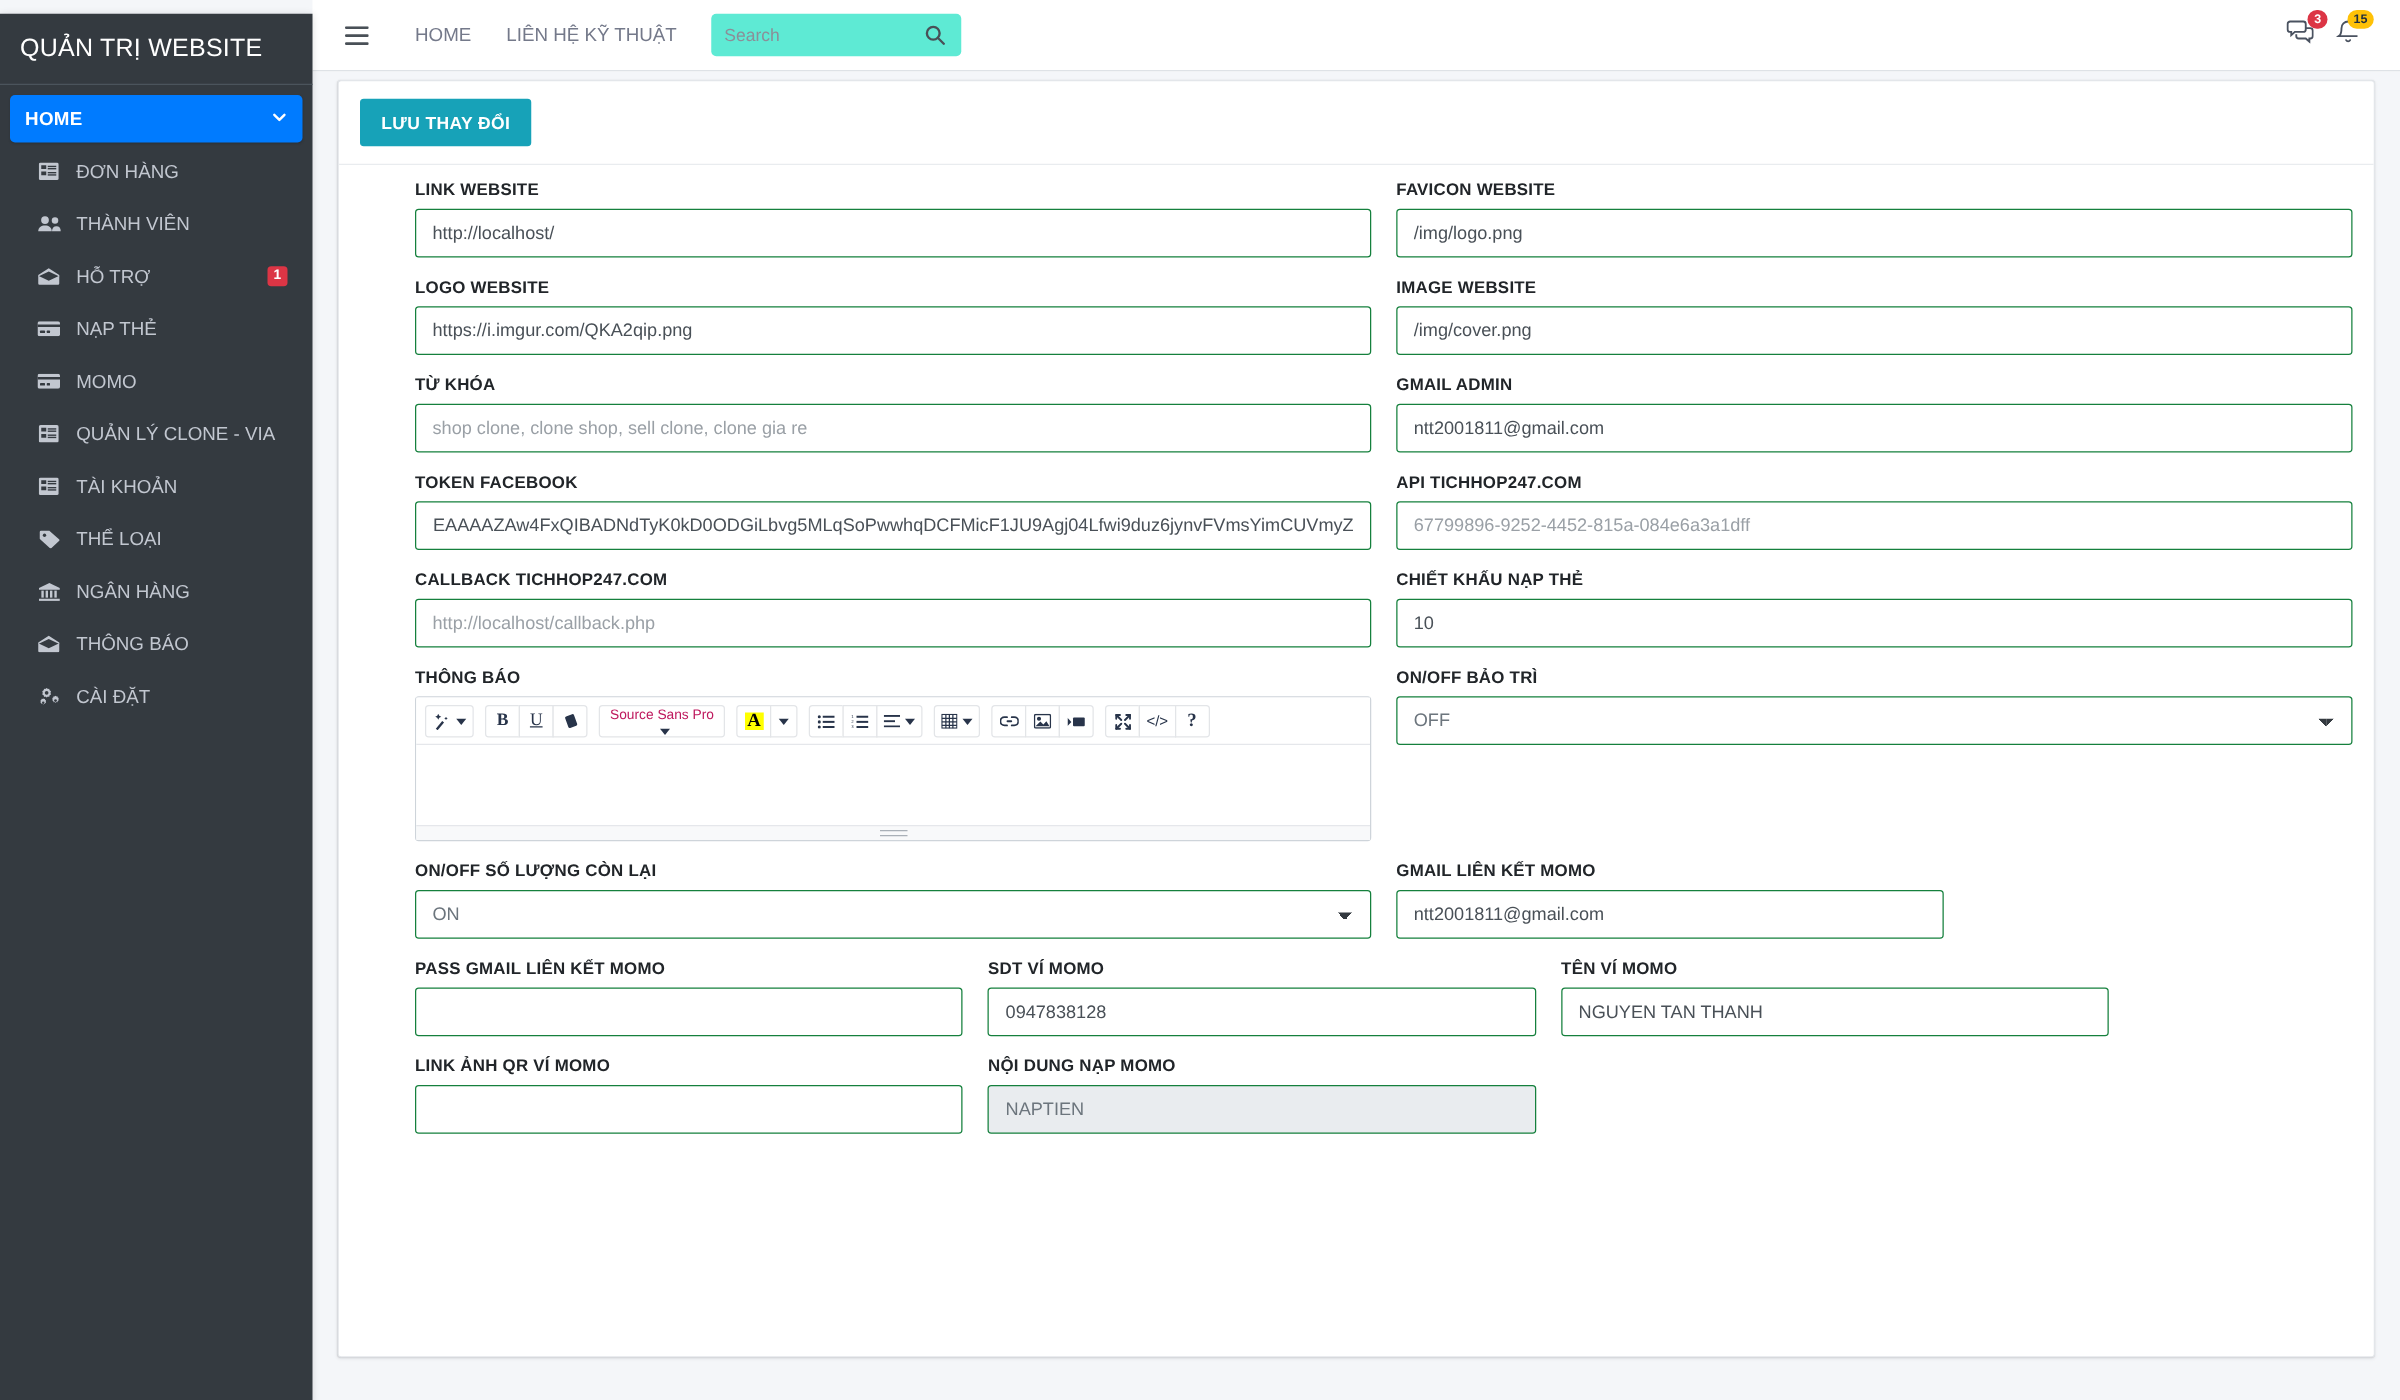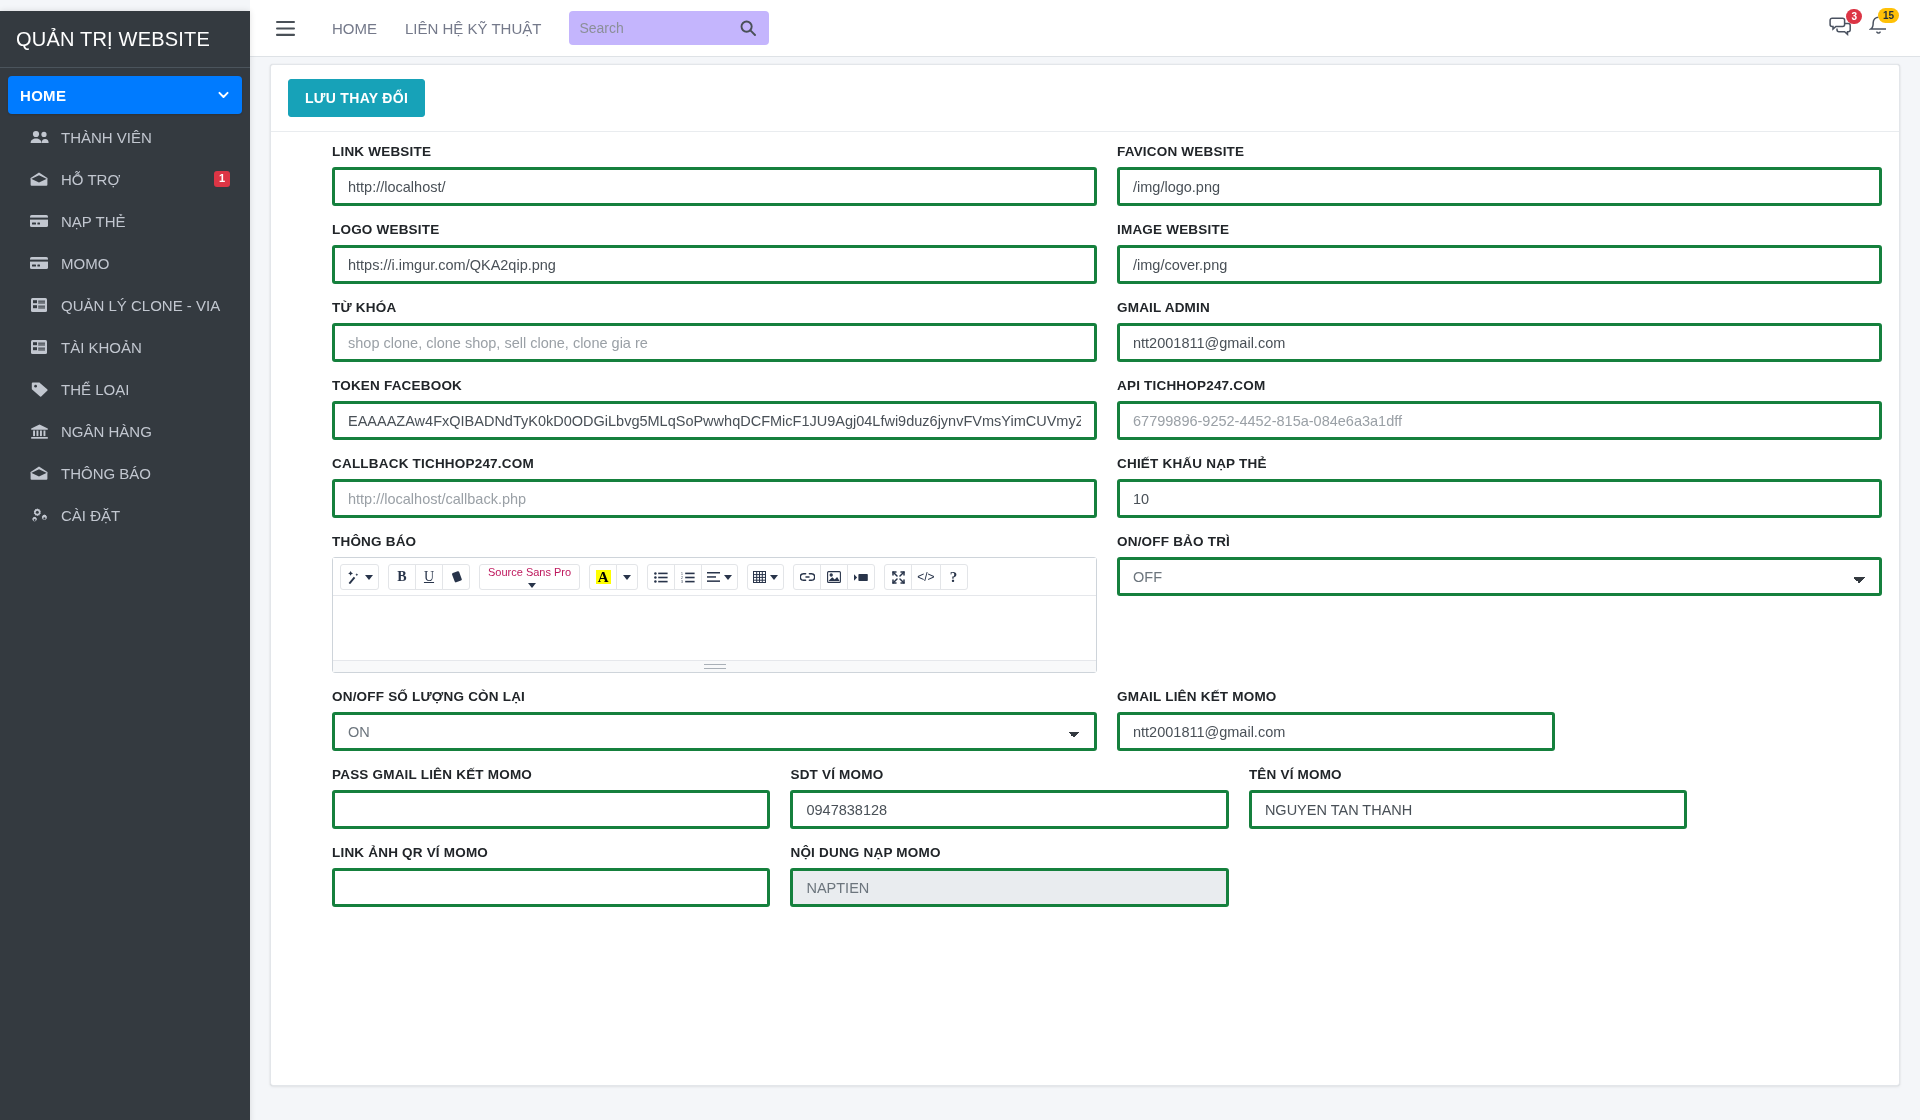--- a/index.html
+++ b/index.html
@@ -95,21 +95,21 @@
     font-size: 15px;
     padding: 8px 14px;
     text-decoration: none;
     white-space: nowrap;
     cursor: pointer;
   }
   #searchbox {
     position: relative;
     margin-left: 14px;
     width: 200px; height: 34px;
-    background: #c4b5fd;
+    background: #5eead4;
     border-radius: 4px;
     display: flex; align-items: center;
   }
   #searchbox input {
     border: 0; outline: none; background: transparent;
     height: 32px; width: 162px;
     padding: 0 8px 0 10px;
     font-size: 14px; color: #495057;
     font-family: "Liberation Sans", sans-serif;
   }
@@ -187,21 +187,21 @@
   }
   .form-control {
     display: block;
     width: 100%;
     height: 39px;
     padding: 6px 13px;
     font-size: 14.5px;
     font-family: "Liberation Sans", sans-serif;
     color: #495057;
     background: #ffffff;
-    border: 3px solid #15803d;
+    border: 1px solid #15803d;
     border-radius: 3px;
     outline: none;
     white-space: nowrap;
     overflow: hidden;
   }
   .form-control::placeholder { color: #9aa0a6; }
   .form-control[disabled] { background: #e9ecef; color: #6c757d; }
 
   select.form-control {
     appearance: none;
@@ -304,20 +304,34 @@
 
     <div class="nav-item active">
       <span class="nav-label">HOME</span>
       <span class="caret">
         <svg width="13" height="13" viewBox="0 0 16 16" fill="none" stroke="#ffffff" stroke-width="2.4" stroke-linecap="round" stroke-linejoin="round">
             <path d="M3 6l5 5 5-5"></path>
           </svg>
       </span>
     </div>
 
+    <div class="nav-item sub">
+      <span class="nav-ico">
+        <svg width="16" height="14" viewBox="0 0 16 14" fill="#c2c7d0">
+            <rect x="0" y="0" width="16" height="14" rx="1.5"></rect>
+            <rect x="2" y="2.2" width="4" height="3" fill="#343a40"></rect>
+            <rect x="7.2" y="2.6" width="6.8" height="1.1" fill="#343a40"></rect>
+            <rect x="7.2" y="4.4" width="6.8" height="1.1" fill="#343a40"></rect>
+            <rect x="2" y="7.2" width="4" height="3" fill="#343a40"></rect>
+            <rect x="7.2" y="7.6" width="6.8" height="1.1" fill="#343a40"></rect>
+            <rect x="7.2" y="9.4" width="6.8" height="1.1" fill="#343a40"></rect>
+          </svg>
+      </span>
+      <span class="nav-label">ĐƠN HÀNG</span>
+    </div>
 
     <div class="nav-item sub">
       <span class="nav-ico">
         <svg width="19" height="14" viewBox="0 0 19 14" fill="#c2c7d0">
             <circle cx="6" cy="4" r="3.1"></circle>
             <circle cx="14" cy="4.4" r="2.6"></circle>
             <path d="M0.6 13c0-3 2.4-4.6 5.4-4.6S11.4 10 11.4 13z"></path>
             <path d="M11.6 13c0-2.5 1.4-4 3.6-4s3.4 1.5 3.4 4z"></path>
           </svg>
       </span>

